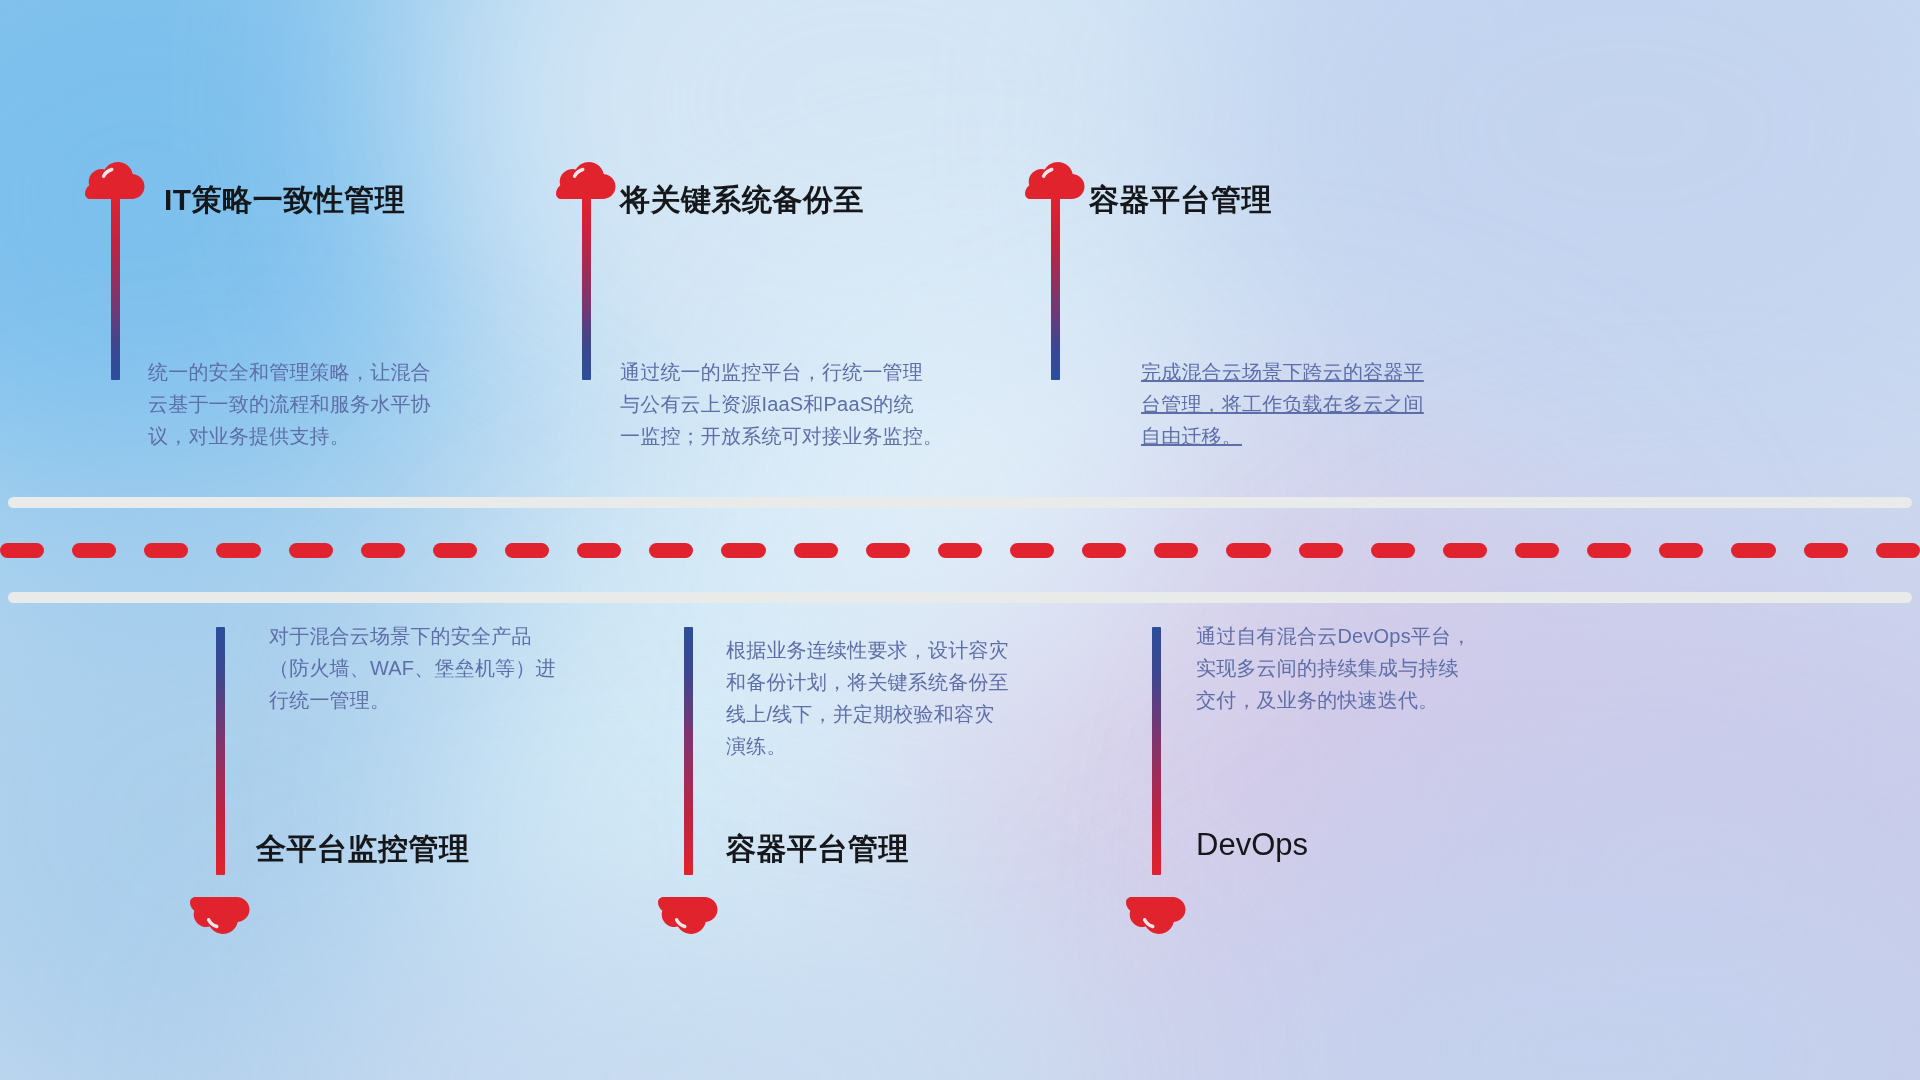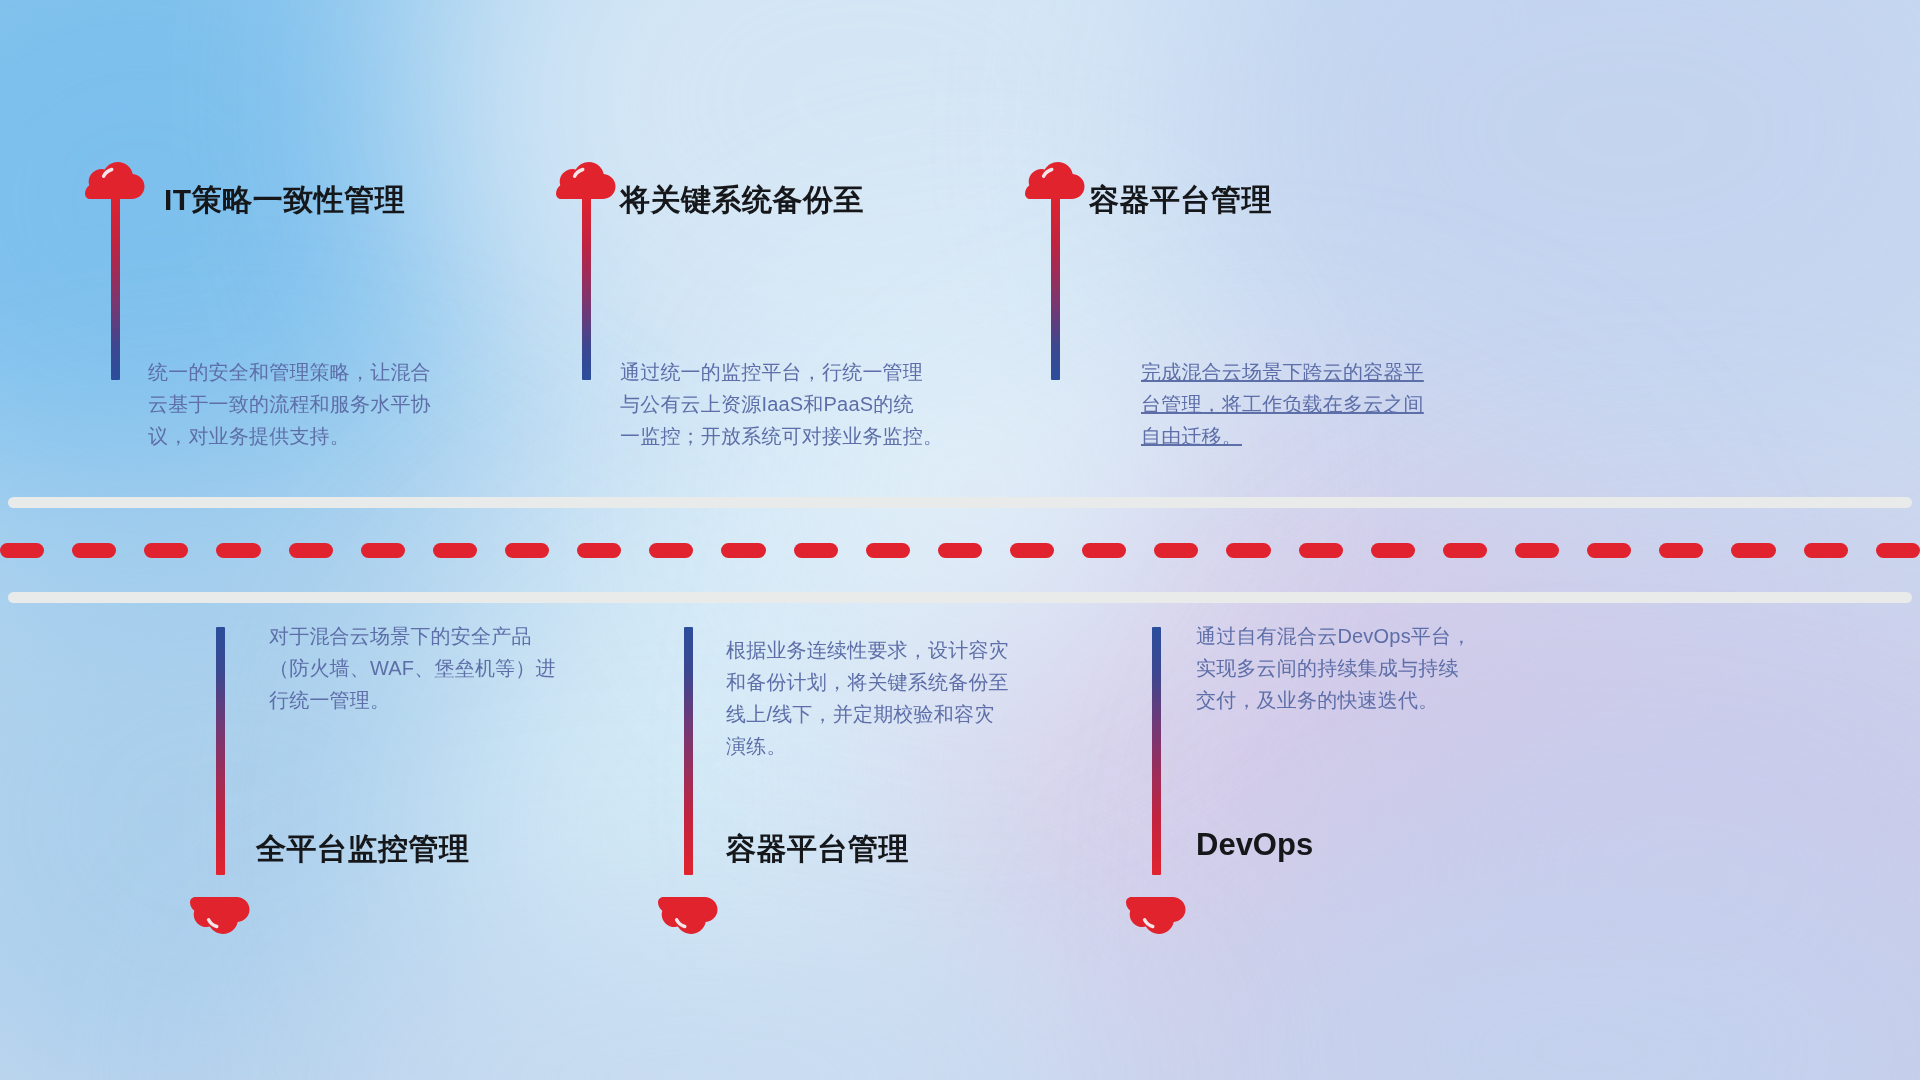--- a/index.html
+++ b/index.html
@@ -40,21 +40,21 @@
   .item{position:absolute;}
   .bar{position:absolute;width:9px;border-radius:1px;}
   .bar.down{background:linear-gradient(180deg,#e1232e 0%,#c02340 26%,#7b3670 58%,#3b4790 82%,#2b4e9b 100%);}
   .bar.up{background:linear-gradient(180deg,#2b4e9b 0%,#3b4790 18%,#7b3670 44%,#c02340 76%,#e1232e 100%);}
 
   .cloud{position:absolute;width:62px;height:48px;}
   .cloud.flip{transform:scaleY(-1);}
 
   .title{position:absolute;white-space:nowrap;color:#15171a;
          font-size:30px;font-weight:700;letter-spacing:.5px;}
-  .title.latin{font-size:31px;font-weight:700;letter-spacing:0;}
+  .title.latin{font-size:31px;font-weight:400;letter-spacing:0;}
 
   .body{position:absolute;color:#5d6ea8;font-size:20px;line-height:32px;
         white-space:pre-line;letter-spacing:.2px;}
 </style>
 </head>
 <body>
 
 <div id="stage">
 
   <div class="bg base"></div>

